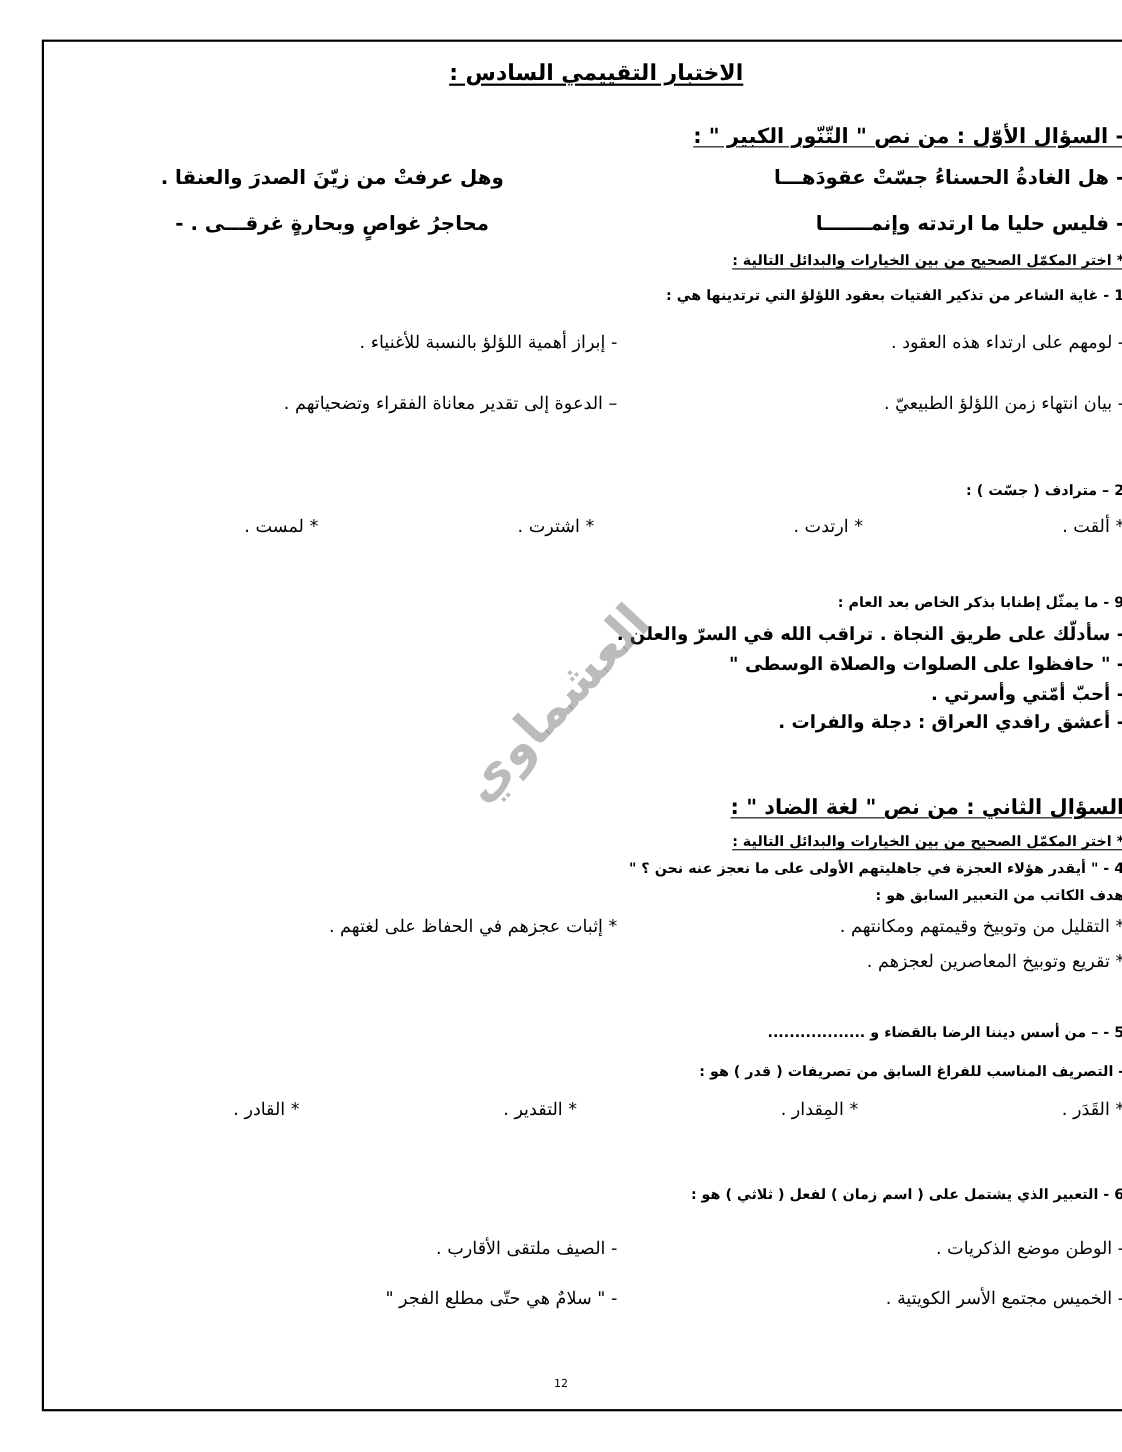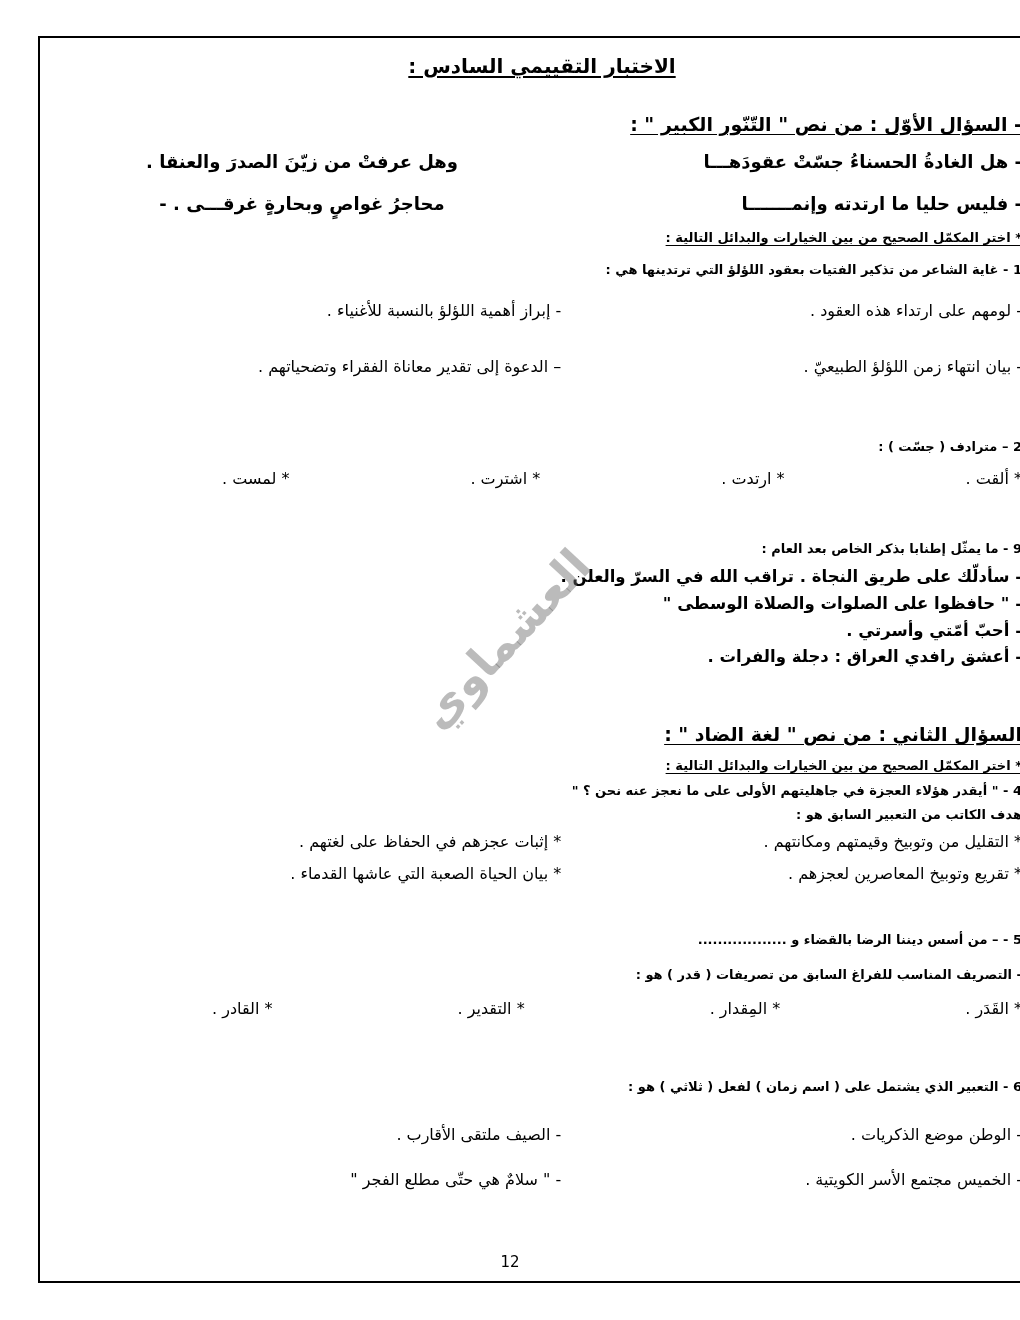--- a/index.html
+++ b/index.html
@@ -75,21 +75,21 @@
   .mt16 { margin-top:16px; }
   .mt58 { margin-top:58px; }
   .mt26 { margin-top:26px; }
   .mt22 { margin-top:22px; }
   .list-item { font-size:16.5px; font-weight:bold; margin-top:3px; }
   .list-wrap { margin-top:6px; }
   .page-number {
     position:absolute;
     left:0; right:0; top:1253px;
     text-align:center;
-    font-size:15px;
+    font-size:10px;
     z-index:1;
   }
 </style>
 </head>
 <body>
 
 <div class="page">
 
   <div class="watermark">العشماوي</div>
 
@@ -140,21 +140,20 @@
     <div class="qtext b u mt8">* اختر المكمّل الصحيح من بين الخيارات والبدائل التالية :</div>
 
     <div class="qtext b mt6">4 - " أيقدر هؤلاء العجزة في جاهليتهم الأولى على ما نعجز عنه نحن ؟ "</div>
     <div class="qtext b mt5">هدف الكاتب من التعبير السابق هو :</div>
     <div class="row opt mt6">
       <span>* التقليل من وتوبيخ وقيمتهم ومكانتهم .</span>
       <span>* إثبات عجزهم في الحفاظ على لغتهم .</span>
     </div>
     <div class="row opt mt8">
       <span>* تقريع وتوبيخ المعاصرين لعجزهم .</span>
-      <span>* بيان الحياة الصعبة التي عاشها القدماء .</span>
     </div>
 
     <div class="qtext b mt46">5 - – من أسس ديننا الرضا بالقضاء و ..................</div>
     <div class="qtext b mt16">- التصريف المناسب للفراغ السابق من تصريفات ( قدر ) هو :</div>
     <div class="opt spread spread-q5">
       <span>* القَدَر .</span>
       <span>* المِقدار .</span>
       <span>* التقدير .</span>
       <span>* القادر .</span>
     </div>

